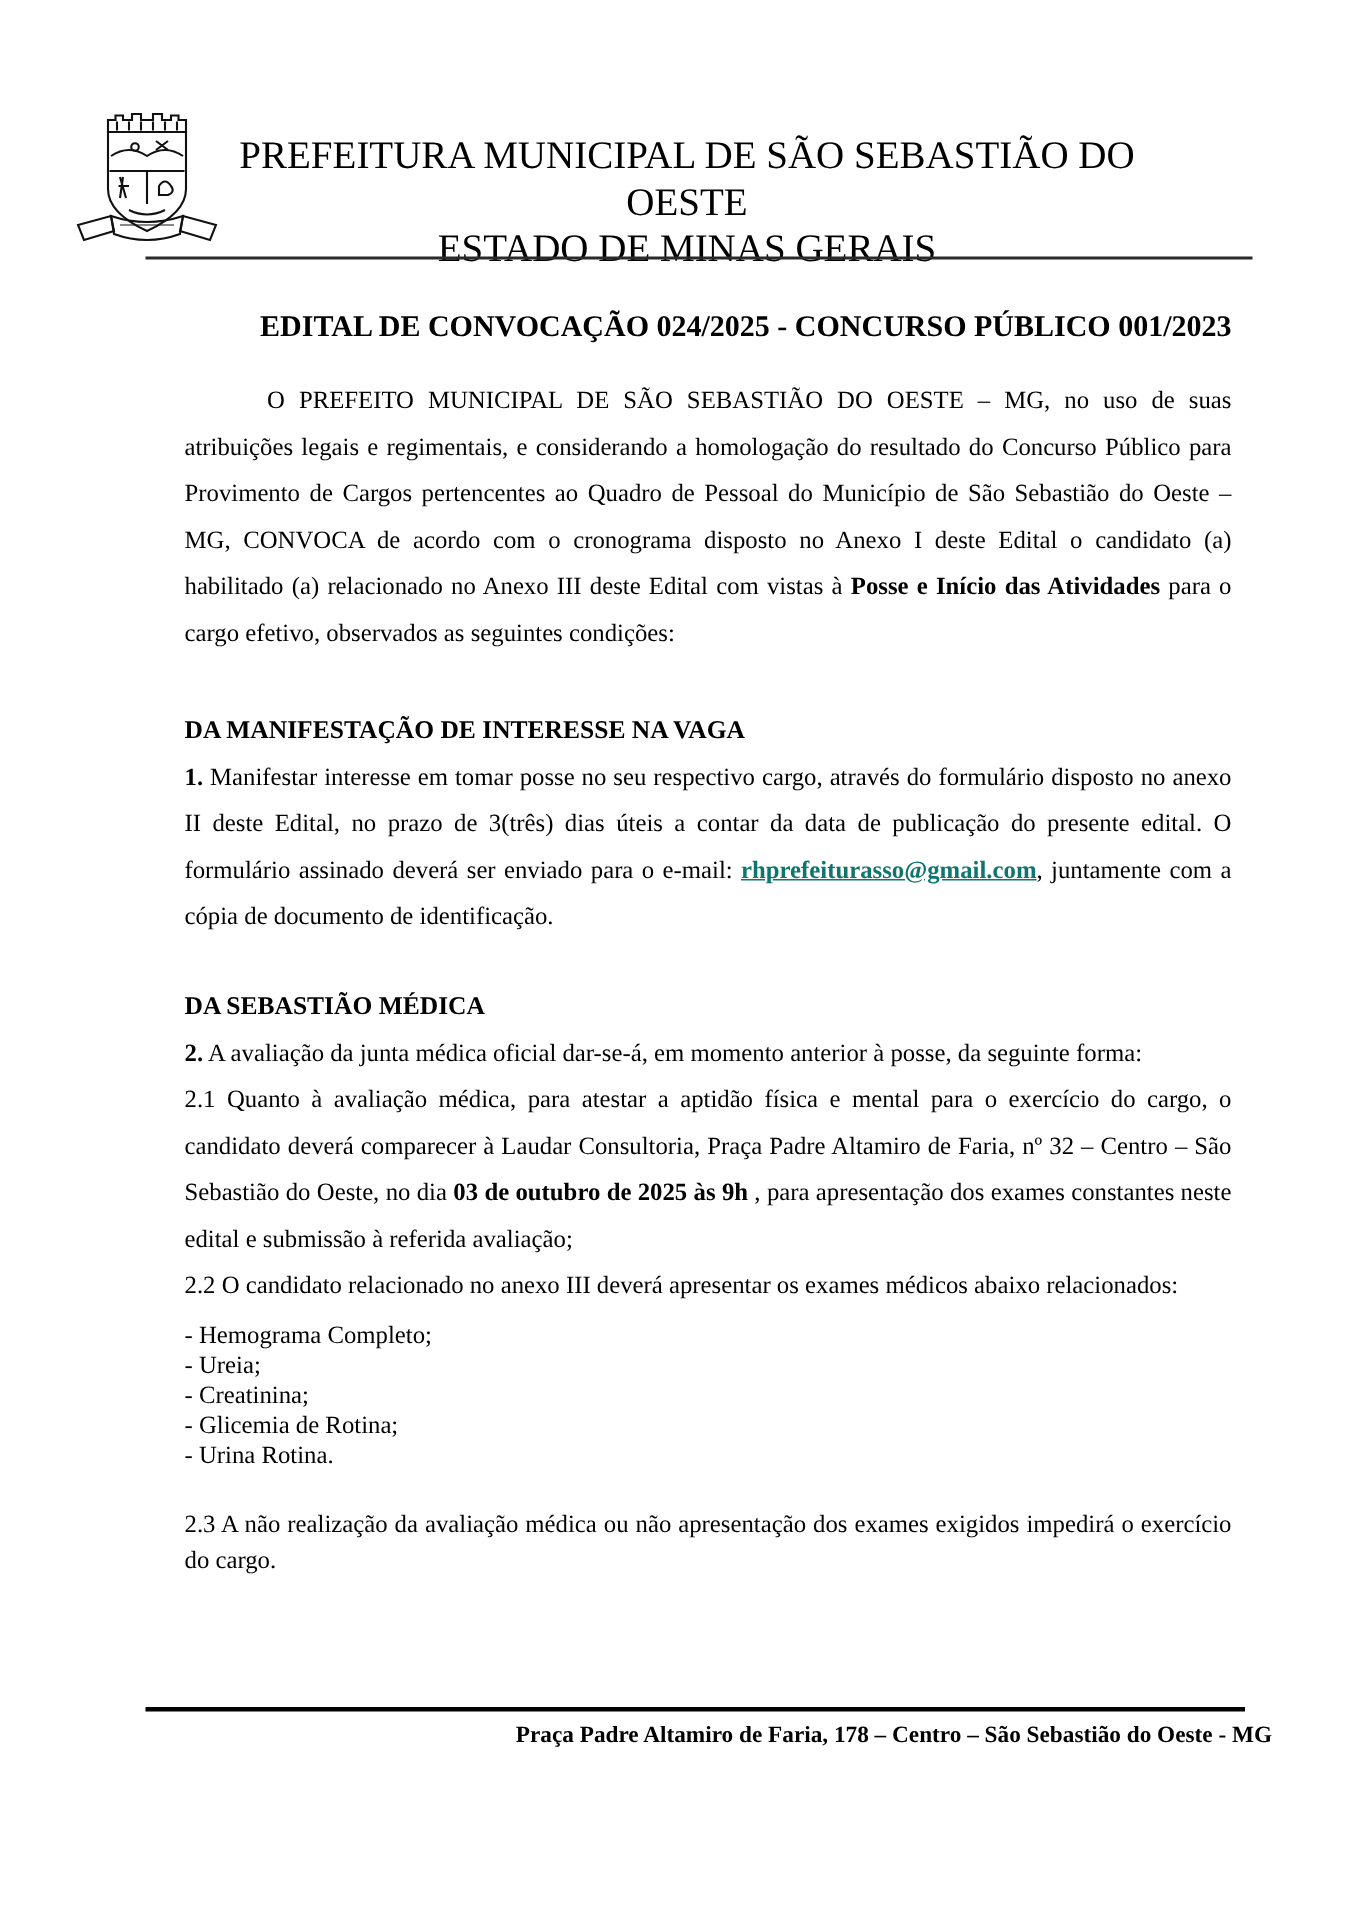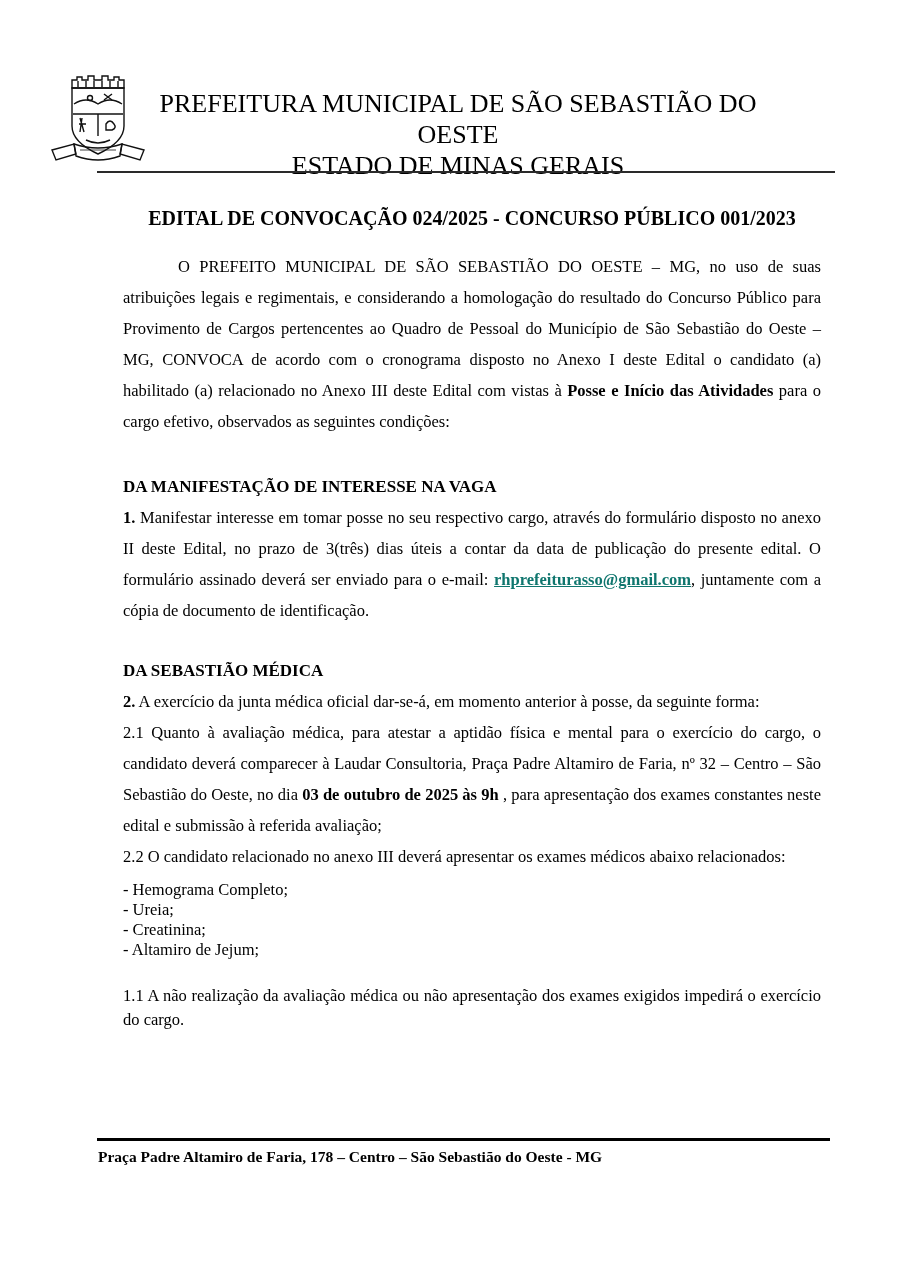--- a/index.html
+++ b/index.html
@@ -47,21 +47,21 @@
     background: #2a2a2a;
   }
   
   .content {
     position: absolute;
     top: 206px;
     left: 123px;
     width: 698px;
   }
   .title {
-    text-align: center;
+    text-align: right;
     font-weight: bold;
     font-size: 20px;
     line-height: 25px;
     margin: 0 0 20px 0;
   }
   .para {
     margin: 0;
     font-size: 16.5px;
     line-height: 31px;
     text-align: justify;
@@ -96,23 +96,23 @@
     position: absolute;
     top: 1138px;
     left: 97px;
     width: 733px;
     height: 3px;
     background: #000000;
   }
   .footer {
     position: absolute;
     top: 1147px;
-    left: 98px;
+    left: 115px;
     width: 733px;
-    text-align: left;
+    text-align: right;
     font-weight: bold;
     font-size: 15.5px;
     line-height: 20px;
   }
 </style>
 </head>
 <body>
 
 <div class="page">
 
@@ -156,34 +156,35 @@
     <div class="title">EDITAL DE CONVOCAÇÃO 024/2025 - CONCURSO PÚBLICO 001/2023</div>
 
     <p class="para indent"><span>O PREFEITO MUNICIPAL DE SÃO SEBASTIÃO DO OESTE – MG, no uso de suas atribuições legais e regimentais, e considerando a homologação do resultado do Concurso Público para Provimento de Cargos pertencentes ao Quadro de Pessoal do Município de São Sebastião do Oeste – MG, CONVOCA de acordo com o cronograma disposto no Anexo I deste Edital o candidato (a) habilitado (a) relacionado no Anexo III deste Edital com vistas à </span><b>Posse e Início das Atividades</b><span> para o cargo efetivo, observados as seguintes condições:</span></p>
 
     <div class="heading">DA MANIFESTAÇÃO DE INTERESSE NA VAGA</div>
 
     <p class="para"><b>1.</b><span> Manifestar interesse em tomar posse no seu respectivo cargo, através do formulário disposto no anexo II deste Edital, no prazo de 3(três) dias úteis a contar da data de publicação do presente edital. O formulário assinado deverá ser enviado para o e-mail: </span><a class="email">rhprefeiturasso@gmail.com</a><span>, juntamente com a cópia de documento de identificação.</span></p>
 
     <div class="heading second">DA SEBASTIÃO MÉDICA</div>
 
-    <p class="para"><b>2.</b><span> A exercício da junta médica oficial dar-se-á, em momento anterior à posse, da seguinte forma:</span></p>
+    <p class="para"><b>2.</b><span> A avaliação da junta médica oficial dar-se-á, em momento anterior à posse, da seguinte forma:</span></p>
 
     <p class="para"><span>2.1 Quanto à avaliação médica, para atestar a aptidão física e mental para o exercício do cargo, o candidato deverá comparecer à Laudar Consultoria, Praça Padre Altamiro de Faria, nº 32 – Centro – São Sebastião do Oeste, no dia </span><b>03 de outubro de 2025 às 9h</b><span> , para apresentação dos exames constantes neste edital e submissão à referida avaliação;</span></p>
 
     <p class="para">2.2 O candidato relacionado no anexo III deverá apresentar os exames médicos abaixo relacionados:</p>
 
     <div class="exam-list">
       <div class="exam-item">- Hemograma Completo;</div>
       <div class="exam-item">- Ureia;</div>
       <div class="exam-item">- Creatinina;</div>
-      <div class="exam-item">- Altamiro de Jejum;</div>
+      <div class="exam-item">- Glicemia de Rotina;</div>
+      <div class="exam-item">- Urina Rotina.</div>
     </div>
 
-    <p class="para tight">1.1 A não realização da avaliação médica ou não apresentação dos exames exigidos impedirá o exercício do cargo.</p>
+    <p class="para tight">2.3 A não realização da avaliação médica ou não apresentação dos exames exigidos impedirá o exercício do cargo.</p>
 
   </div>
 
   <div class="footer-divider"></div>
   <div class="footer">
     <div>Praça Padre Altamiro de Faria, 178 – Centro – São Sebastião do Oeste - MG</div>
   </div>
 
 </div>
 

